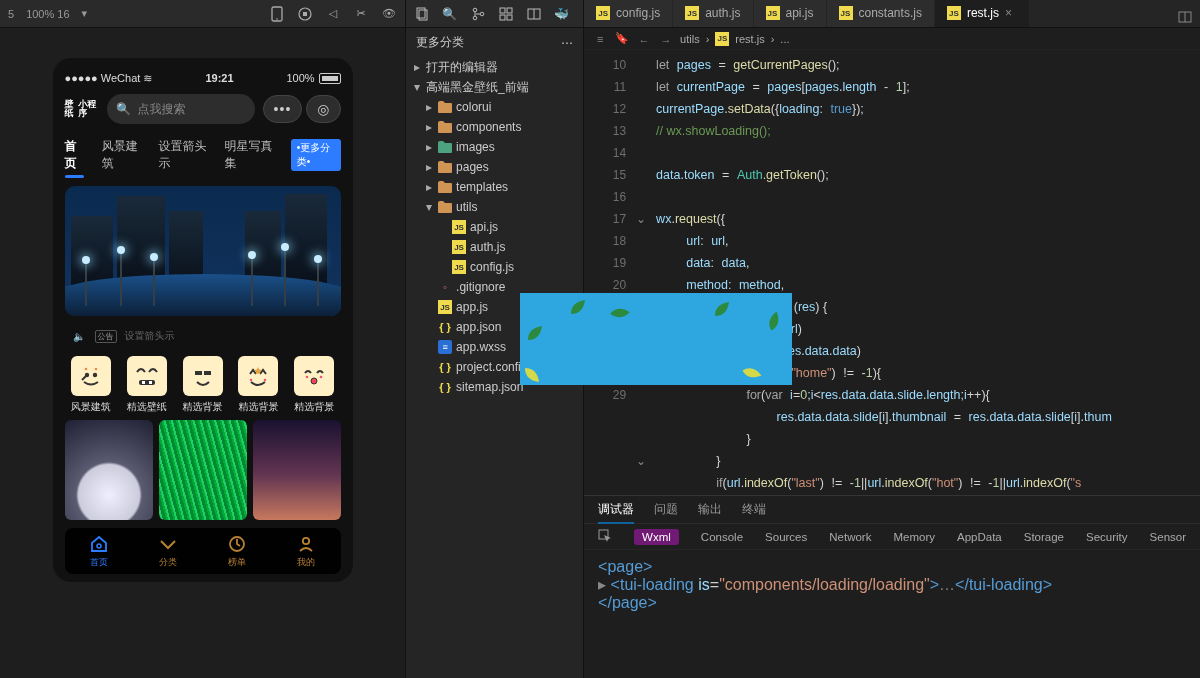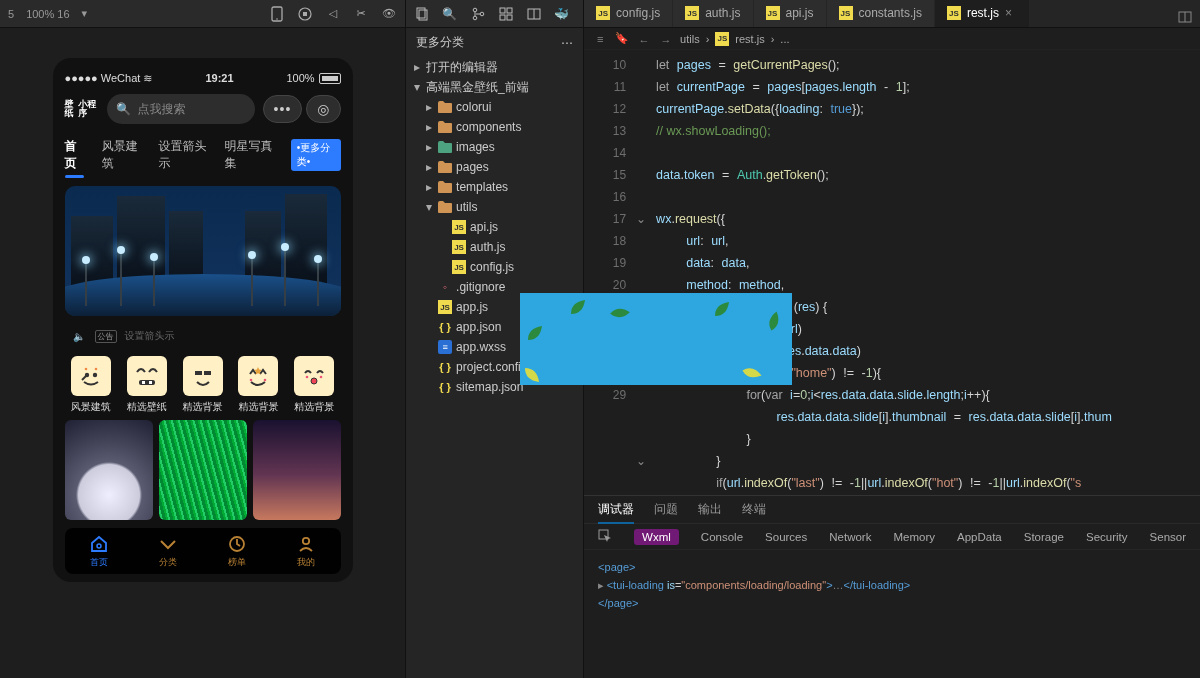--- a/index.html
+++ b/index.html
@@ -75,21 +75,21 @@
 .gutter{width:50px;background:#1e1e1e;color:#6e6e6e;text-align:right;padding:4px 8px 4px 0;font-family:Menlo,Consolas,monospace;font-size:12px;line-height:22px;position:relative}
 .gutter .fold{position:absolute;right:-12px;color:#888;font-size:12px}
 .code{flex:1;font-family:Menlo,Consolas,monospace;font-size:12.5px;line-height:22px;padding:4px 0 4px 22px;color:#ccc;white-space:pre;overflow:hidden}
 .kw{color:#a3a3a3}.id{color:#9cdcfe}.fn{color:#dcdcaa}.str{color:#ce9178}.cm{color:#6a9955}.pn{color:#d4d4d4}.op{color:#d4d4d4}.num{color:#b5cea8}.bo{color:#569cd6}.ty{color:#4ec9b0}
 .bottompanel{height:183px;background:#1e1e1e;border-top:1px solid #333;display:flex;flex-direction:column}
 .paneltabs{height:28px;display:flex;align-items:center;gap:20px;padding:0 14px;font-size:12px;color:#999;border-bottom:1px solid #2a2a2a}
 .paneltabs .pt.active{color:#fff;position:relative}
 .paneltabs .pt.active::after{content:"";position:absolute;left:0;right:0;bottom:-6px;height:2px;background:#0e639c}
 .subtools{height:26px;display:flex;align-items:center;gap:22px;padding:0 14px;font-size:11.5px;color:#aaa;background:#1e1e1e;border-bottom:1px solid #262626}
 .subtools .tool.active{color:#fff;background:#701a75;padding:2px 8px;border-radius:3px}
-.wxml{flex:1;padding:8px 14px;font-family:Menlo,Consolas,monospace;font-size:11px;line-height:18px}
+.wxml{flex:1;padding:8px 14px;font-family:Menlo,Consolas,monospace;font-size:16px;line-height:18px}
 .tag{color:#569cd6}.attn{color:#9cdcfe}.attv{color:#ce9178}.collapsed{color:#808080}.trim{color:#888}
 
 .floatimg{position:absolute;left:520px;top:293px;width:272px;height:92px;background:#2ea7e0;overflow:hidden}
 .leaf{position:absolute;width:20px;height:20px}
 .leaf svg{width:100%;height:100%}
 </style>
 </head>
 <body>
 
 <div class="root">

